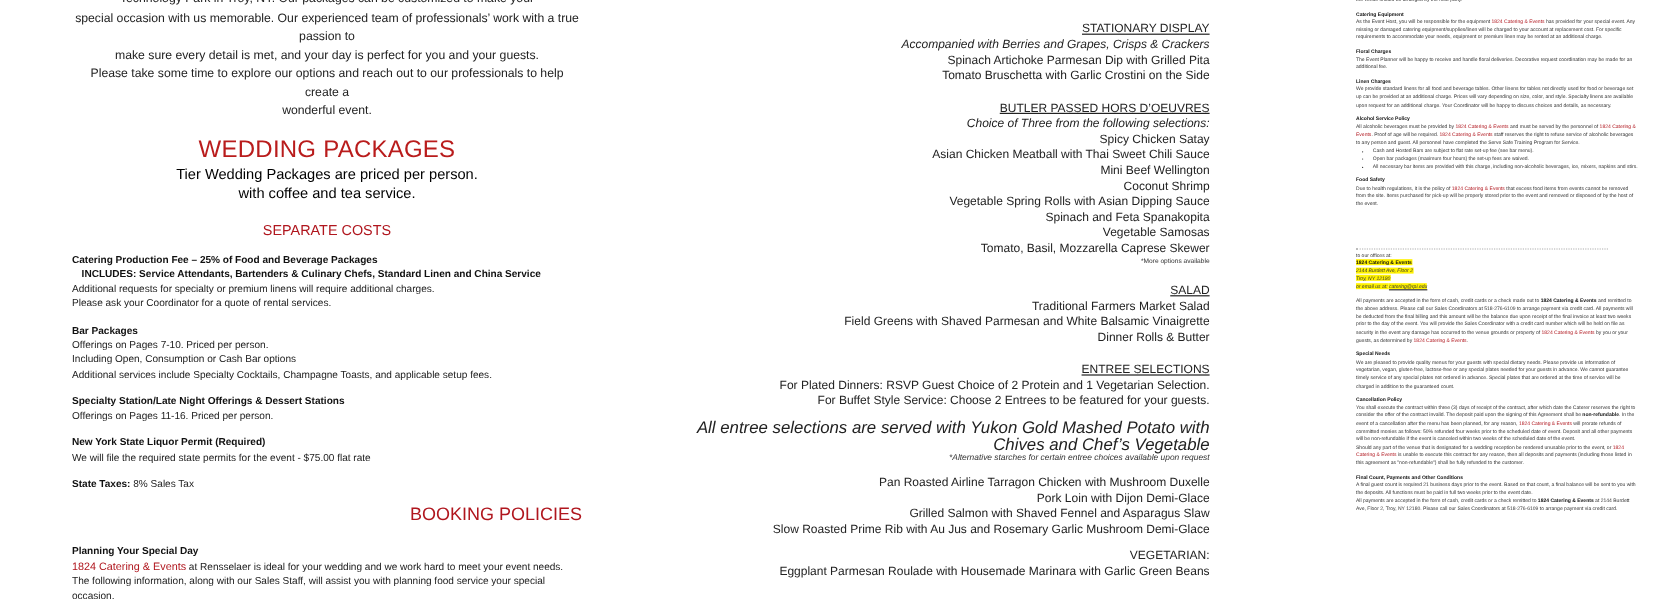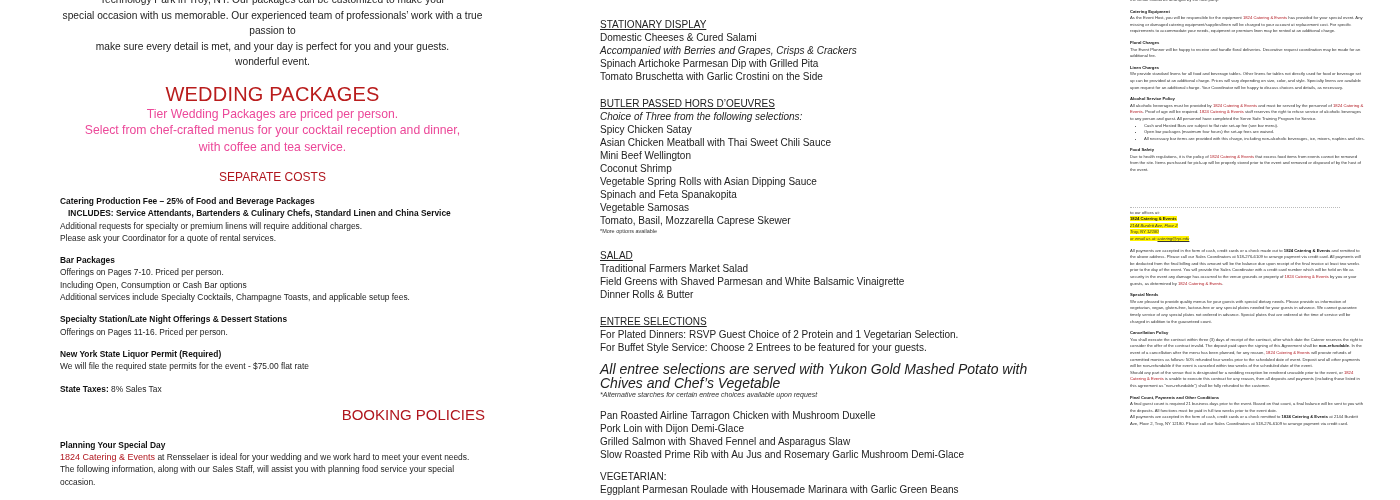--- a/index.html
+++ b/index.html
@@ -8,29 +8,29 @@
     font-family: "Liberation Sans", sans-serif; color: #222;
   }
   .col { position: absolute; top: 0; }
   
   #left { left: 60px; width: 425px; top: -8px; }
   .intro { text-align: center; font-size: 10.2px; line-height: 15.5px; color: #222; }
   .h-big {
     text-align: center; color: #b91c1c; font-family: "Liberation Sans", sans-serif;
     font-size: 20px; font-weight: normal; letter-spacing: 0.2px; margin: 12px 0 0 0; line-height: 24px;
   }
-  .sub { text-align: center; font-size: 12.2px; line-height: 16.5px; color: #ec4899; }
+  .sub { text-align: center; font-size: 12.2px; line-height: 16.5px; color: #000000; }
   .h-mid { text-align: center; color: #b0161e; font-size: 12px; line-height: 20px; margin: 12px 0 8px; }
   .blk { font-size: 8.4px; line-height: 12.3px; color: #222; margin-bottom: 10px; }
   .blk b { font-weight: bold; color: #111; }
   .indent { padding-left: 8px; }
   .brand { color: #b0161e; font-weight: normal; font-size: 9px; }
   .h-book { text-align: right; color: #b0161e; font-size: 15px; line-height: 20px; margin: 10px 0 14px; }
   
-  #mid { left: 600px; width: 440px; top: 0px; text-align: left; }
+  #mid { left: 568px; width: 440px; top: 0px; text-align: right; }
   .mtitle { height: 4px; overflow: hidden; }
   .sec-h { text-decoration: underline; font-size: 10px; line-height: 13px; color: #222; margin-top: 14px; }
   .m-line { font-size: 10px; line-height: 13px; color: #222; }
   .m-it { font-style: italic; }
   .m-small { font-size: 5.5px; line-height: 8px; color: #333; }
   .m-small-it { font-size: 7px; line-height: 10px; font-style: italic; color: #333; }
   .m-allentree { font-size: 14px; line-height: 14px; font-style: italic; color: #222; margin-top: 8px; }
   .gap { height: 9px; }
   
   #right { left: 1130px; width: 235px; top: -3px; }
@@ -44,27 +44,27 @@
   .dotline { border-top: 1px dotted #bbb; margin: 0 0 2px 0; width: 210px; }
 </style>
 </head>
 <body>
 
 <div id="left" class="col">
   <div class="intro">
     <div>Technology Park in Troy, NY. Our packages can be customized to make your</div>
     <div>special occasion with us memorable. Our experienced team of professionals’ work with a true passion to</div>
     <div>make sure every detail is met, and your day is perfect for you and your guests.</div>
+    <div>Please take some time to explore our options and reach out to our professionals to help create a</div>
     <div>wonderful event.</div>
   </div>
 
   <div class="h-big">WEDDING PACKAGES</div>
   <div class="sub">
     <div>Tier Wedding Packages are priced per person.</div>
-    <div>Select from chef-crafted menus for your cocktail reception and dinner,</div>
     <div>with coffee and tea service.</div>
   </div>
 
   <div class="h-mid">SEPARATE COSTS</div>
 
   <div class="blk">
     <div><b>Catering Production Fee – 25% of Food and Beverage Packages</b></div>
     <div class="indent"><b>INCLUDES: Service Attendants, Bartenders &amp; Culinary Chefs, Standard Linen and China Service</b></div>
     <div>Additional requests for specialty or premium linens will require additional charges.</div>
     <div>Please ask your Coordinator for a quote of rental services.</div>
@@ -100,21 +100,20 @@
     </div>
 
   </div>
 
 </div>
 
 <div id="mid" class="col">
   <div class="mtitle"></div>
 
   <div class="sec-h">STATIONARY DISPLAY</div>
-  <div class="m-line">Domestic Cheeses &amp; Cured Salami</div>
   <div class="m-line m-it">Accompanied with Berries and Grapes, Crisps &amp; Crackers</div>
   <div class="m-line">Spinach Artichoke Parmesan Dip with Grilled Pita</div>
   <div class="m-line">Tomato Bruschetta with Garlic Crostini on the Side</div>
 
   <div class="sec-h">BUTLER PASSED HORS D’OEUVRES</div>
   <div class="m-line m-it">Choice of Three from the following selections:</div>
   <div class="m-line">Spicy Chicken Satay</div>
   <div class="m-line">Asian Chicken Meatball with Thai Sweet Chili Sauce</div>
   <div class="m-line">Mini Beef Wellington</div>
   <div class="m-line">Coconut Shrimp</div>

